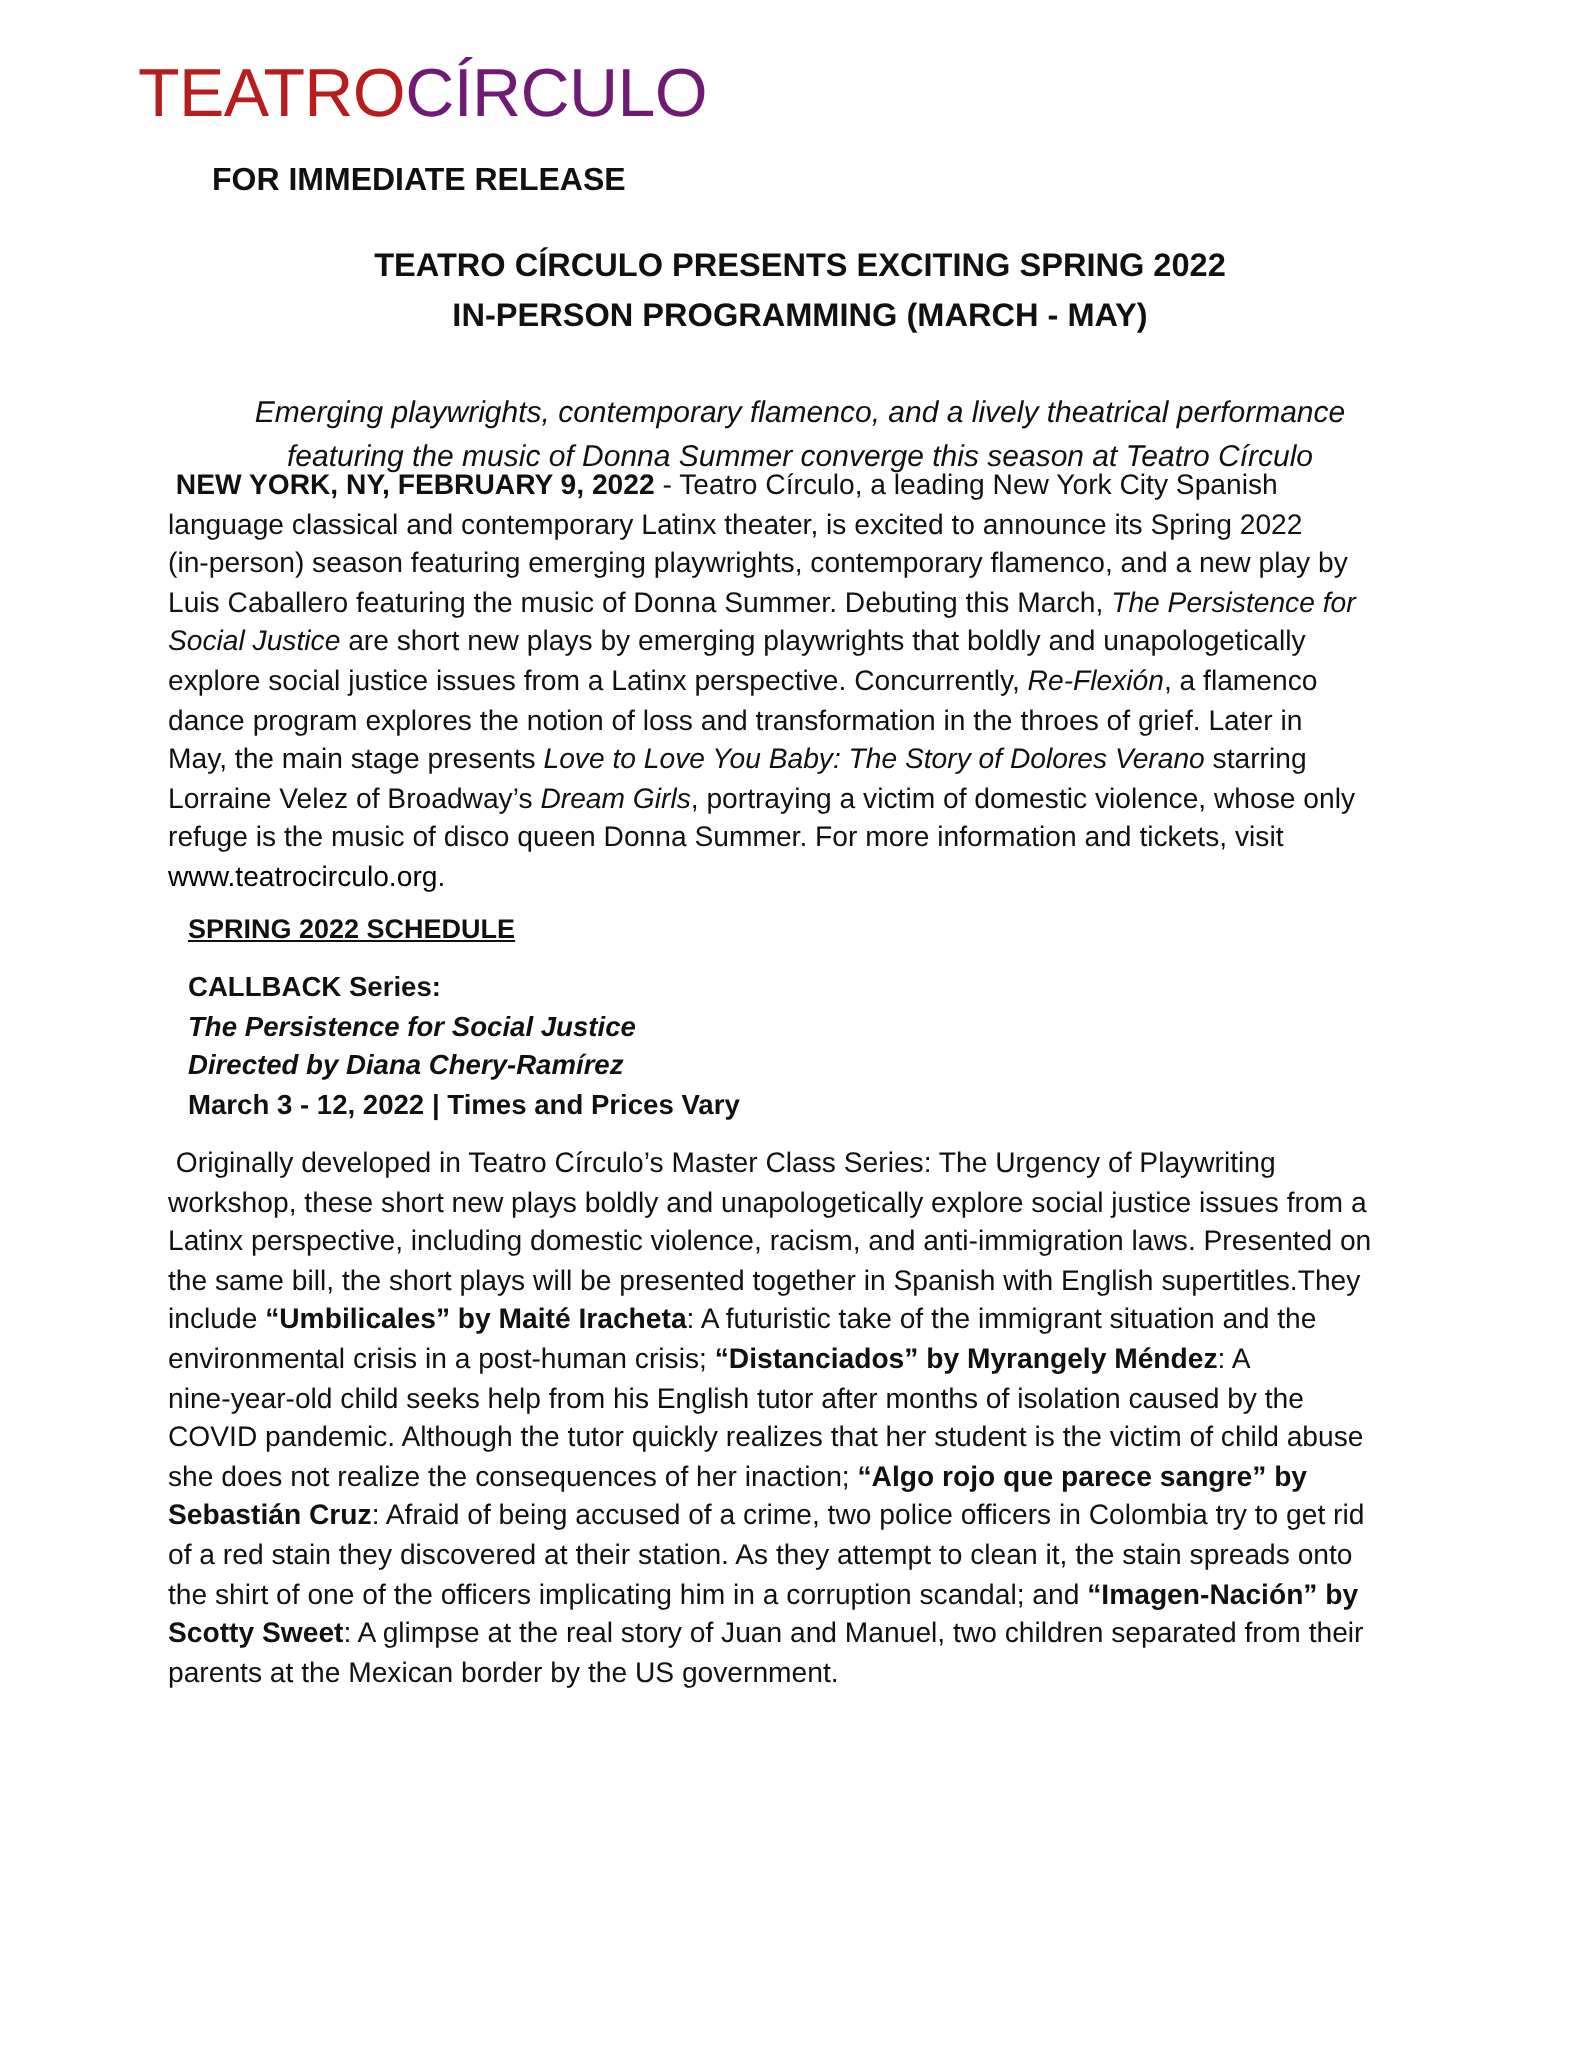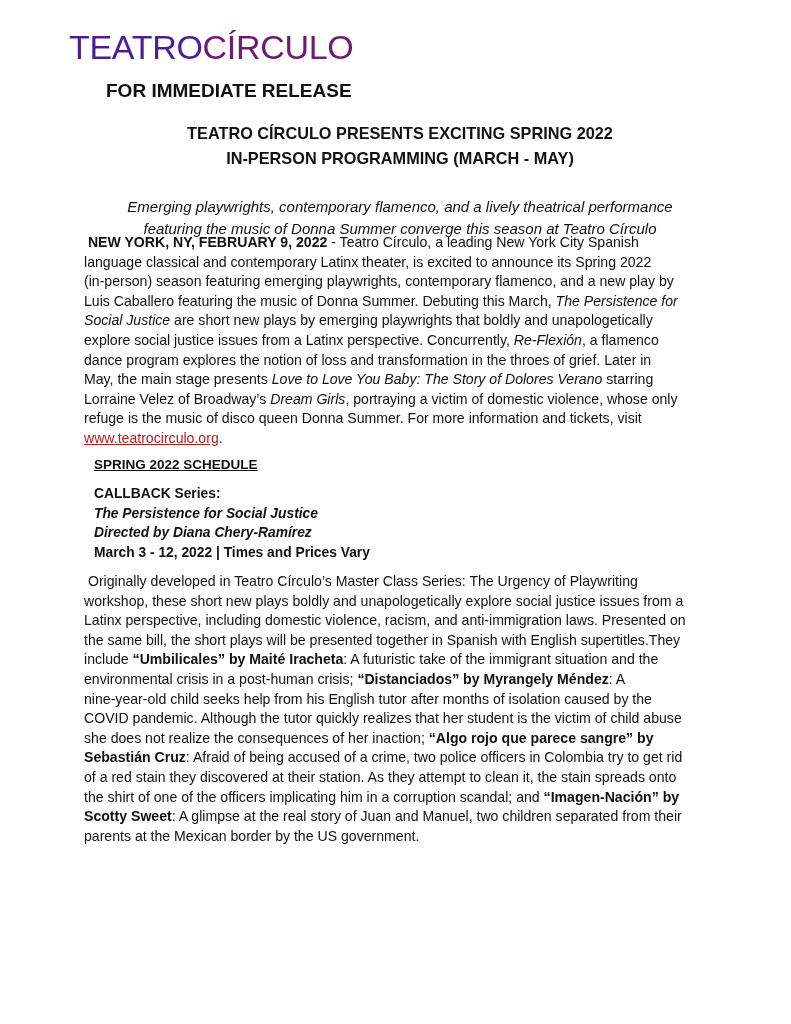--- a/index.html
+++ b/index.html
@@ -17,29 +17,29 @@
     }
     .logo {
       position: absolute;
       left: 69px;
       top: 27px;
       font-size: 34px;
       letter-spacing: -0.3px;
       line-height: 40px;
       white-space: nowrap;
     }
-    .logo .teatro { color: #4c1d95; text-align: center; }
+    .logo .teatro { color: #b91c1c; text-align: center; }
     .logo .circulo { color: #701a75; }
 
     .release {
       position: absolute;
       left: 94px;
       top: 83px;
       font-weight: bold;
-      font-size: 19px;
+      font-size: 16px;
       line-height: 16px;
       padding-left: 12px;
     }
 
     .headline {
       position: absolute;
       left: 80px;
       width: 640px;
       top: 121px;
       text-align: center;
@@ -67,22 +67,21 @@
       line-height: 19.6px;
     }
     .para b { font-weight: bold; }
     .para i { font-style: italic; }
     .line { display: block; white-space: nowrap; }
 
     #intro { top: 233px; }
     #details { top: 572px; }
 
     a.link {
-      color: #b91c1c;
-      text-decoration: underline;
+      color: #000000;
     }
 
     .section-title {
       position: absolute;
       left: 94px;
       top: 456px;
       font-weight: bold;
       font-size: 13.5px;
       text-decoration: underline;
       line-height: 18px;

